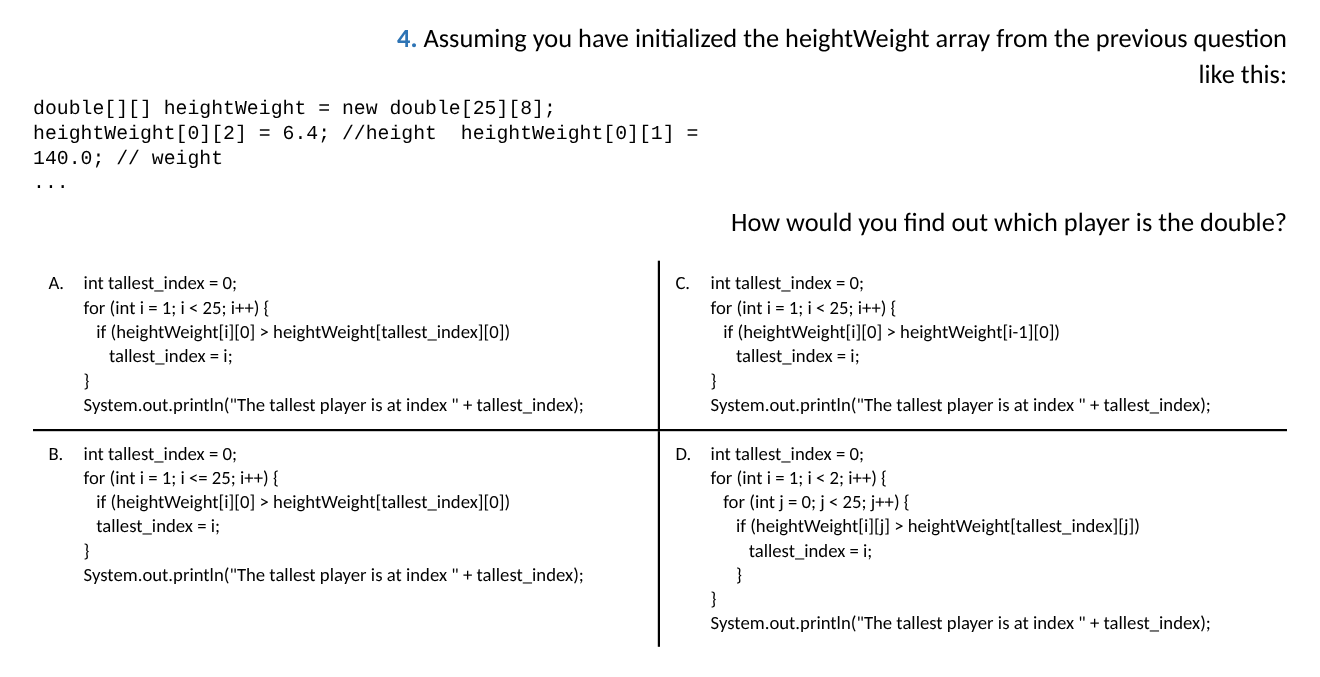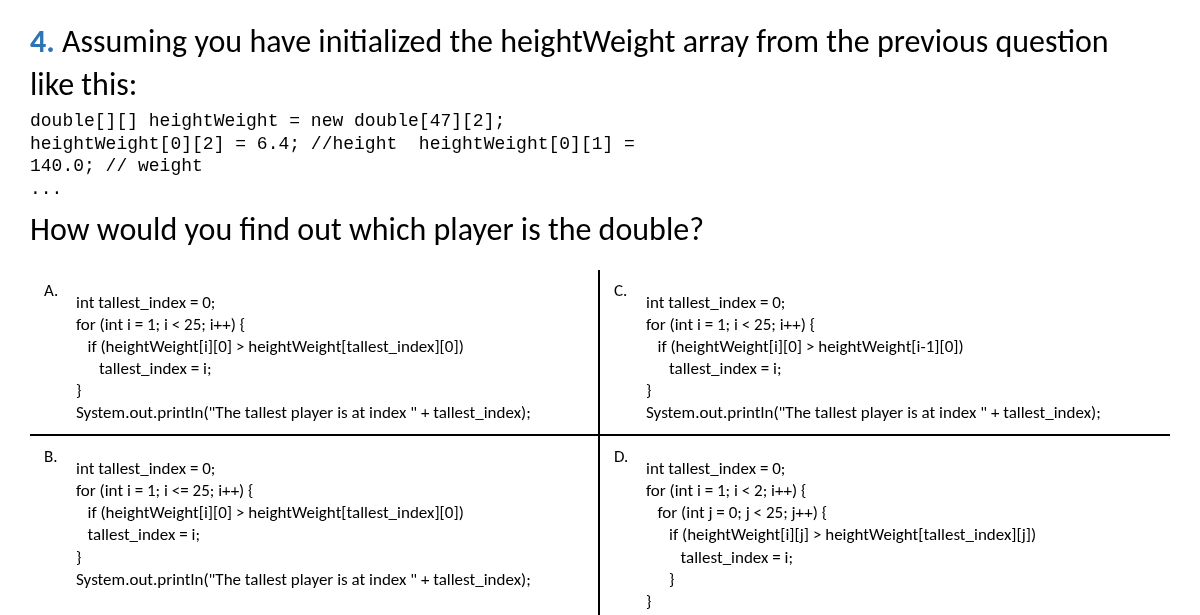--- a/index.html
+++ b/index.html
@@ -5,23 +5,24 @@
   * { box-sizing: border-box; }
   body {
     margin: 0;
     padding: 20px 30px;
     font-family: Calibri, "Segoe UI", Arial, sans-serif;
     background: #fff;
     color: #000;
     width: 1200px;
   }
   .prompt {
-    font-size: 32px;
+    font-size: 24px;
     line-height: 1.35;
     margin-bottom: 4px;
+    text-align: right;
   }
   .qnum { color: #2e74b5; font-weight: bold; }
   .codeblock {
     font-family: "Courier New", Courier, monospace;
     font-size: 18px;
     white-space: pre;
     line-height: 1.25;
     margin: 2px 0 8px 0;
   }
   .answers {
@@ -35,31 +36,31 @@
     border: 0 solid #000;
     display: flex;
     align-items: flex-start;
     gap: 14px;
     font-size: 17px;
     line-height: 1.3;
   }
   .answer.top { border-bottom-width: 2px; }
   .answer.left { border-right-width: 2px; }
   .letter { font-weight: normal; min-width: 18px; }
-  .optcode { white-space: pre; font-family: Calibri, "Segoe UI", Arial, sans-serif; margin-top: 12px; }
+  .optcode { white-space: pre; font-family: Calibri, "Segoe UI", Arial, sans-serif; }
 </style>
 </head>
 <body>
 
 <div class="prompt">
   <span class="qnum">4.</span><span> Assuming you have initialized the heightWeight array from the previous question</span><br>
   <span>like this:</span>
 </div>
 
-<div class="codeblock"><span>double[][] heightWeight = new double[47][2];</span>
+<div class="codeblock"><span>double[][] heightWeight = new double[25][8];</span>
 <span>heightWeight[0][2] = 6.4; //height  heightWeight[0][1] =</span>
 <span>140.0; // weight</span>
 <span>...</span></div>
 
 <div class="prompt">How would you find out which player is the double?</div>
 
 <div class="answers">
 
   <div class="answer top left">
     <div class="letter">A.</div>

